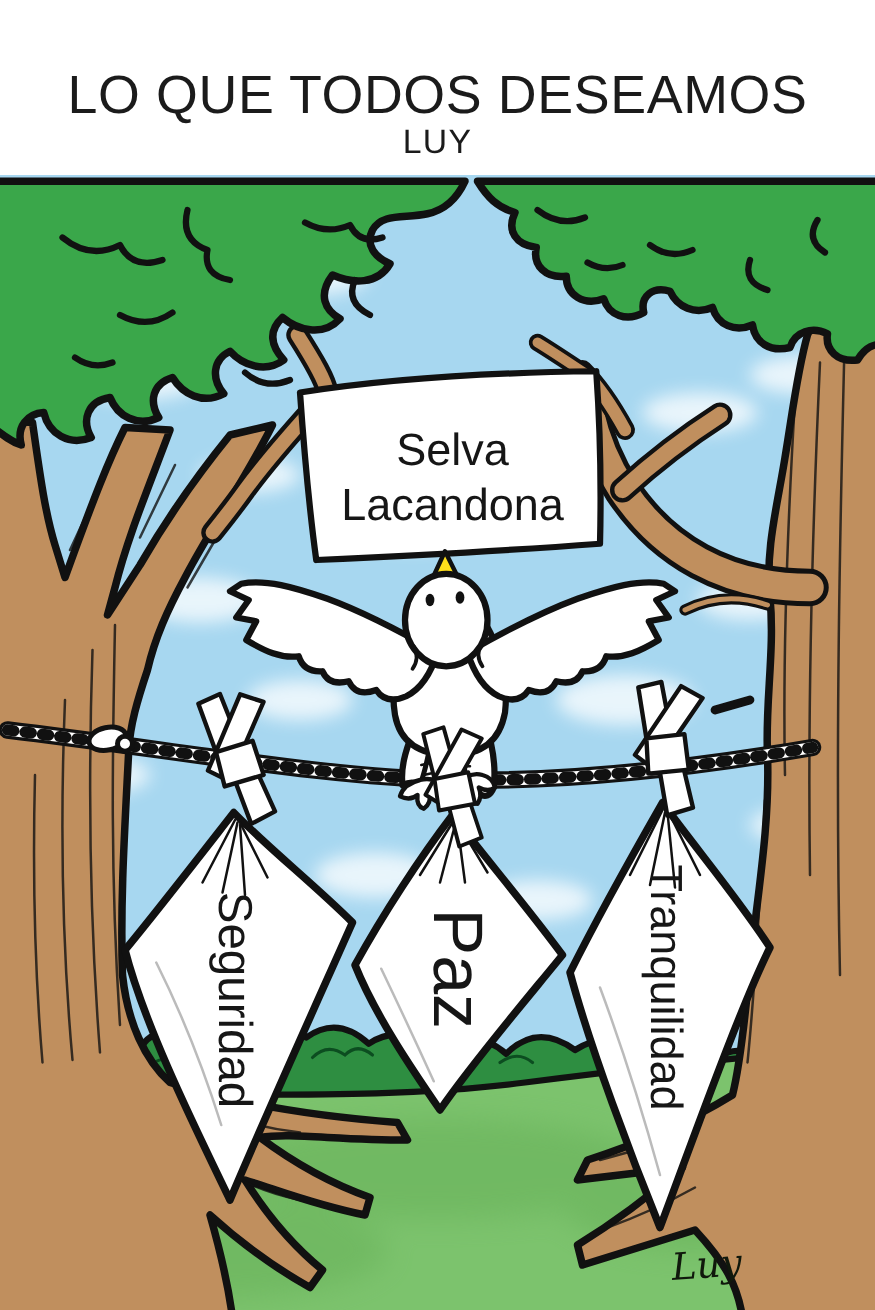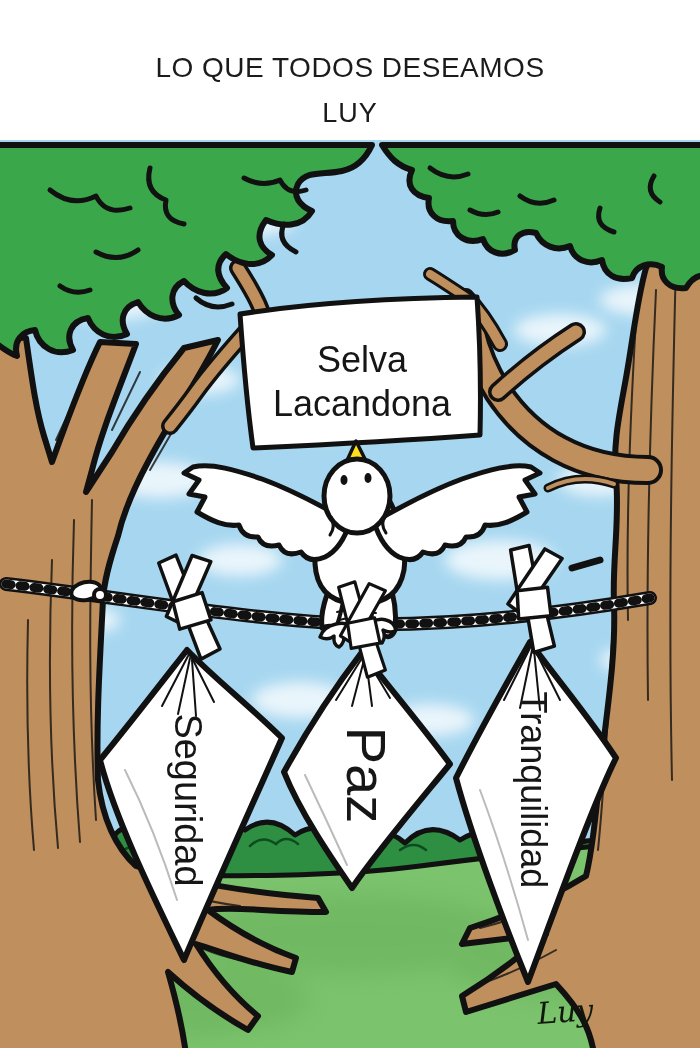--- a/index.html
+++ b/index.html
@@ -1,19 +1,19 @@
 <!DOCTYPE html>
 <html><head>
 <meta charset="utf-8">
 <style>
   html,body{margin:0;padding:0;background:#ffffff;}
   #stage{position:relative;width:700px;height:1048px;background:#ffffff;overflow:hidden;
          font-family:"Liberation Sans","DejaVu Sans",sans-serif;}
   #hdr{position:absolute;top:0;left:0;width:700px;height:140px;text-align:center;z-index:2;}
-  #hdr .title{position:absolute;top:52px;left:0;width:100%;font-size:28px;letter-spacing:.5px;
+  #hdr .title{position:absolute;top:52px;left:0;width:100%;font-size:43px;letter-spacing:.5px;
               color:#1b1b1b;font-weight:400;}
   #hdr .byline{position:absolute;top:98px;left:0;width:100%;font-size:27px;letter-spacing:1px;
                color:#1b1b1b;font-weight:400;}
   svg{position:absolute;top:0;left:0;}
   .ln{fill:none;stroke-linecap:round;stroke-linejoin:round;}
   .o6{stroke:#111;stroke-width:6;stroke-linejoin:round;stroke-linecap:round;}
   .o5{stroke:#111;stroke-width:5;stroke-linejoin:round;stroke-linecap:round;}
   .o4{stroke:#111;stroke-width:4;stroke-linejoin:round;stroke-linecap:round;}
   .o35{stroke:#111;stroke-width:3.5;stroke-linejoin:round;stroke-linecap:round;}
   .sq{fill:none;stroke:#111;stroke-width:5;stroke-linecap:round;stroke-linejoin:round;}

